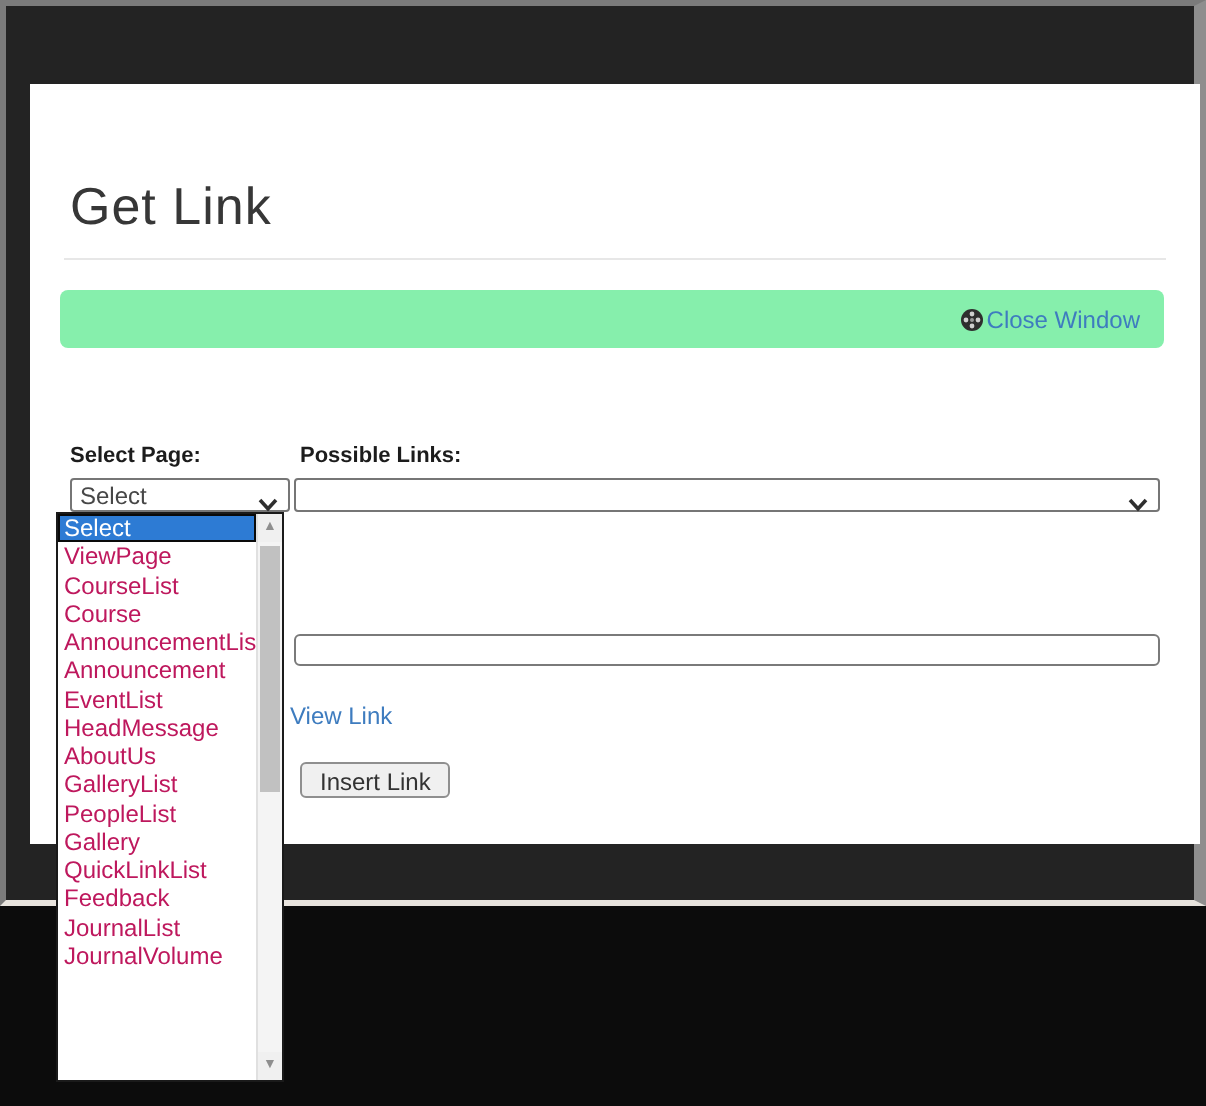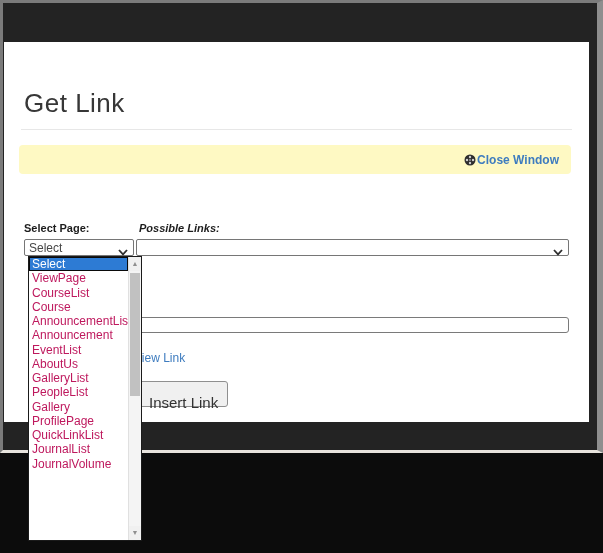--- a/index.html
+++ b/index.html
@@ -22,55 +22,54 @@
     position:absolute;left:0;top:0;
     width:603px;height:453px;
     background:#232323;
     border-top:3px solid #7b7b7b;
     border-left:3px solid #7b7b7b;
     border-right:6px solid #8e8e8e;
     border-bottom:3px solid #e8e4de;
   }
   
   .panel{
-    position:absolute;left:4px;top:42px;
+    position:absolute;left:15px;top:42px;
     width:585px;height:380px;
     background:#ffffff;
   }
   .heading{
     position:absolute;left:20px;top:46px;
     font-size:26px;color:#373737;font-weight:400;
     letter-spacing:0.5px;
   }
   .divider{
     position:absolute;left:17px;top:87px;
     width:551px;height:0;
     border-top:1px solid #e7e7e7;
   }
   .toolbar{
     position:absolute;left:15px;top:103px;
     width:552px;height:29px;
-    background:#fef9c3;
+    background:#86efac;
     border-radius:4px;
     display:flex;align-items:center;justify-content:flex-end;
     padding-right:12px;
-    font-weight:bold;
   }
   .close-link{
     display:flex;align-items:center;
     font-size:12px;color:var(--link);
     text-decoration:none;cursor:pointer;
   }
   .close-link .ico{display:inline-block;width:12px;height:12px;margin-right:1px;}
   .lbl{
     position:absolute;top:180px;
     font-size:11px;font-weight:bold;color:#1c1c1c;
   }
   .lbl.l1{left:20px;}
-  .lbl.l2{left:135px;font-style:italic;}
+  .lbl.l2{left:135px;}
   .sel{
     position:absolute;top:197px;height:17px;
     background:#fff;
     border:1px solid #767676;border-radius:2px;
     font-size:12px;color:#474747;
     display:flex;align-items:center;
     padding-left:4px;
     cursor:default;
   }
   .sel.s1{left:20px;width:110px;}
@@ -83,22 +82,22 @@
     font-size:12px;padding:0 3px;
     font-family:"Liberation Sans", sans-serif;
   }
   .view-link{
     position:absolute;left:130px;top:309px;
     font-size:12px;color:var(--link);
     text-decoration:none;cursor:pointer;
   }
   .insert-btn{
     position:absolute;left:135px;top:339px;
-    height:18px;padding:12px 9px;
-    font-size:15px;color:#333;
+    height:18px;padding:2px 9px;
+    font-size:12px;color:#333;
     background:#f0f0f0;
     border:1px solid #8f8f8f;border-radius:3px;
     font-family:"Liberation Sans", sans-serif;
     cursor:pointer;
   }
   
   .dd-list{
     position:absolute;left:28px;top:256px;
     width:114px;height:285px;
     background:#fff;
@@ -200,26 +199,27 @@
 
   <div class="dd-list">
     <div class="dd-options">
         <div class="opt hl">Select</div>
         <div class="opt">ViewPage</div>
         <div class="opt">CourseList</div>
         <div class="opt">Course</div>
         <div class="opt">AnnouncementList</div>
         <div class="opt">Announcement</div>
         <div class="opt">EventList</div>
+        <div class="opt">HeadMessage</div>
         <div class="opt">AboutUs</div>
         <div class="opt">GalleryList</div>
         <div class="opt">PeopleList</div>
         <div class="opt">Gallery</div>
-        <div class="opt">ProfilePage</div>
         <div class="opt">QuickLinkList</div>
+        <div class="opt">Feedback</div>
         <div class="opt">JournalList</div>
         <div class="opt">JournalVolume</div>
       </div>
     <div class="dd-scroll">
       <div class="scr-btn up">▲</div>
       <div class="scr-thumb"></div>
       <div class="scr-btn down">▼</div>
     </div>
   </div>
 

